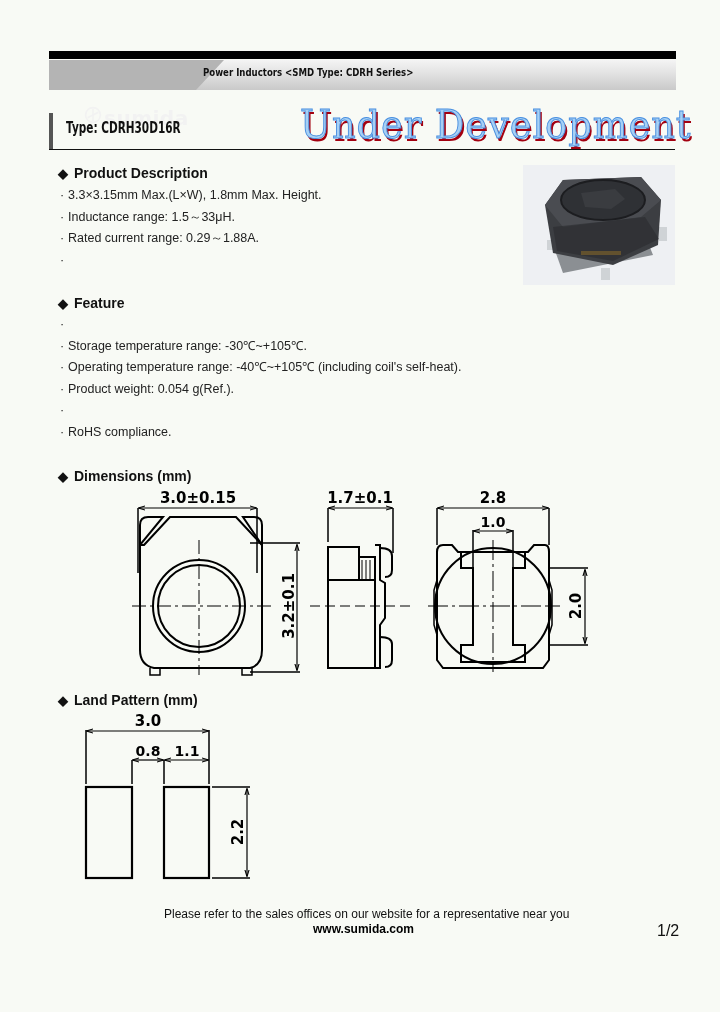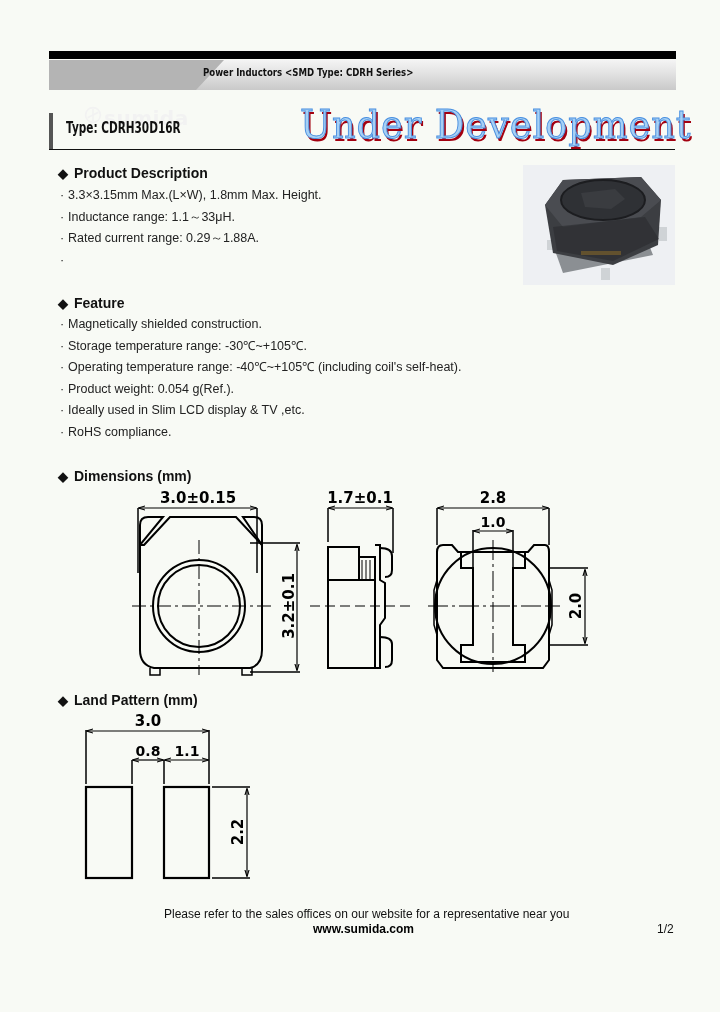--- a/index.html
+++ b/index.html
@@ -38,21 +38,21 @@
     .section-head .diamond { font-size: 13px; margin-right: 6px; }
     .bullets { position: absolute; left: 60px; list-style: none; font-size: 12.5px; color: #222; }
     .bullets li { height: 21.6px; line-height: 21.6px; white-space: nowrap; display: flex; }
     .bullets li .dot { width: 8px; text-align: left; }
 
     .photo { position: absolute; left: 523px; top: 165px; width: 152px; height: 120px; background: #f3f4f6; overflow: hidden; }
 
     
     .footer-note { position: absolute; left: 164px; top: 907px; font-size: 12px; color: #111; white-space: nowrap; }
     .footer-url { position: absolute; left: 313px; top: 922px; font-size: 12px; font-weight: bold; color: #000000; }
-    .footer-page { position: absolute; left: 657px; top: 922px; font-size: 12px; color: #111; }
+    .footer-page { position: absolute; left: 657px; top: 922px; font-size: 16px; color: #111; }
 
     svg text { font-family: "DejaVu Sans", sans-serif; font-weight: bold; }
   </style>
 </head>
 <body>
 
 <div class="page">
 
   <div class="topbar"></div>
   <div class="banner"></div>
@@ -77,21 +77,21 @@
     <span class="diamond">◆</span>
     <span>Product Description</span>
   </div>
   <ul class="bullets" style="top:185px;">
     <li>
         <span class="dot">·</span>
         <span>3.3×3.15mm Max.(L×W), 1.8mm Max. Height.</span>
       </li>
     <li>
         <span class="dot">·</span>
-        <span>Inductance range: 1.1～33μH.</span>
+        <span>Inductance range: 1.5～33μH.</span>
       </li>
     <li>
         <span class="dot">·</span>
         <span>Rated current range: 0.29～1.88A.</span>
       </li>
     <li>
         <span class="dot">·</span>
       </li>
   </ul>
 
@@ -114,37 +114,35 @@
     </svg>
   </div>
 
   <div class="section-head" style="top:295px;">
     <span class="diamond">◆</span>
     <span>Feature</span>
   </div>
   <ul class="bullets" style="top:314px;">
     <li>
         <span class="dot">·</span>
-        <span>Magnetically shielded construction.</span>
       </li>
     <li>
         <span class="dot">·</span>
         <span>Storage temperature range: -30℃~+105℃.</span>
       </li>
     <li>
         <span class="dot">·</span>
         <span>Operating temperature range: -40℃~+105℃ (including coil's self-heat).</span>
       </li>
     <li>
         <span class="dot">·</span>
         <span>Product weight: 0.054 g(Ref.).</span>
       </li>
     <li>
         <span class="dot">·</span>
-        <span>Ideally used in Slim LCD display &amp; TV ,etc.</span>
       </li>
     <li>
         <span class="dot">·</span>
         <span>RoHS compliance.</span>
       </li>
   </ul>
 
   <div class="section-head" style="top:468px;">
     <span class="diamond">◆</span>
     <span>Dimensions (mm)</span>

